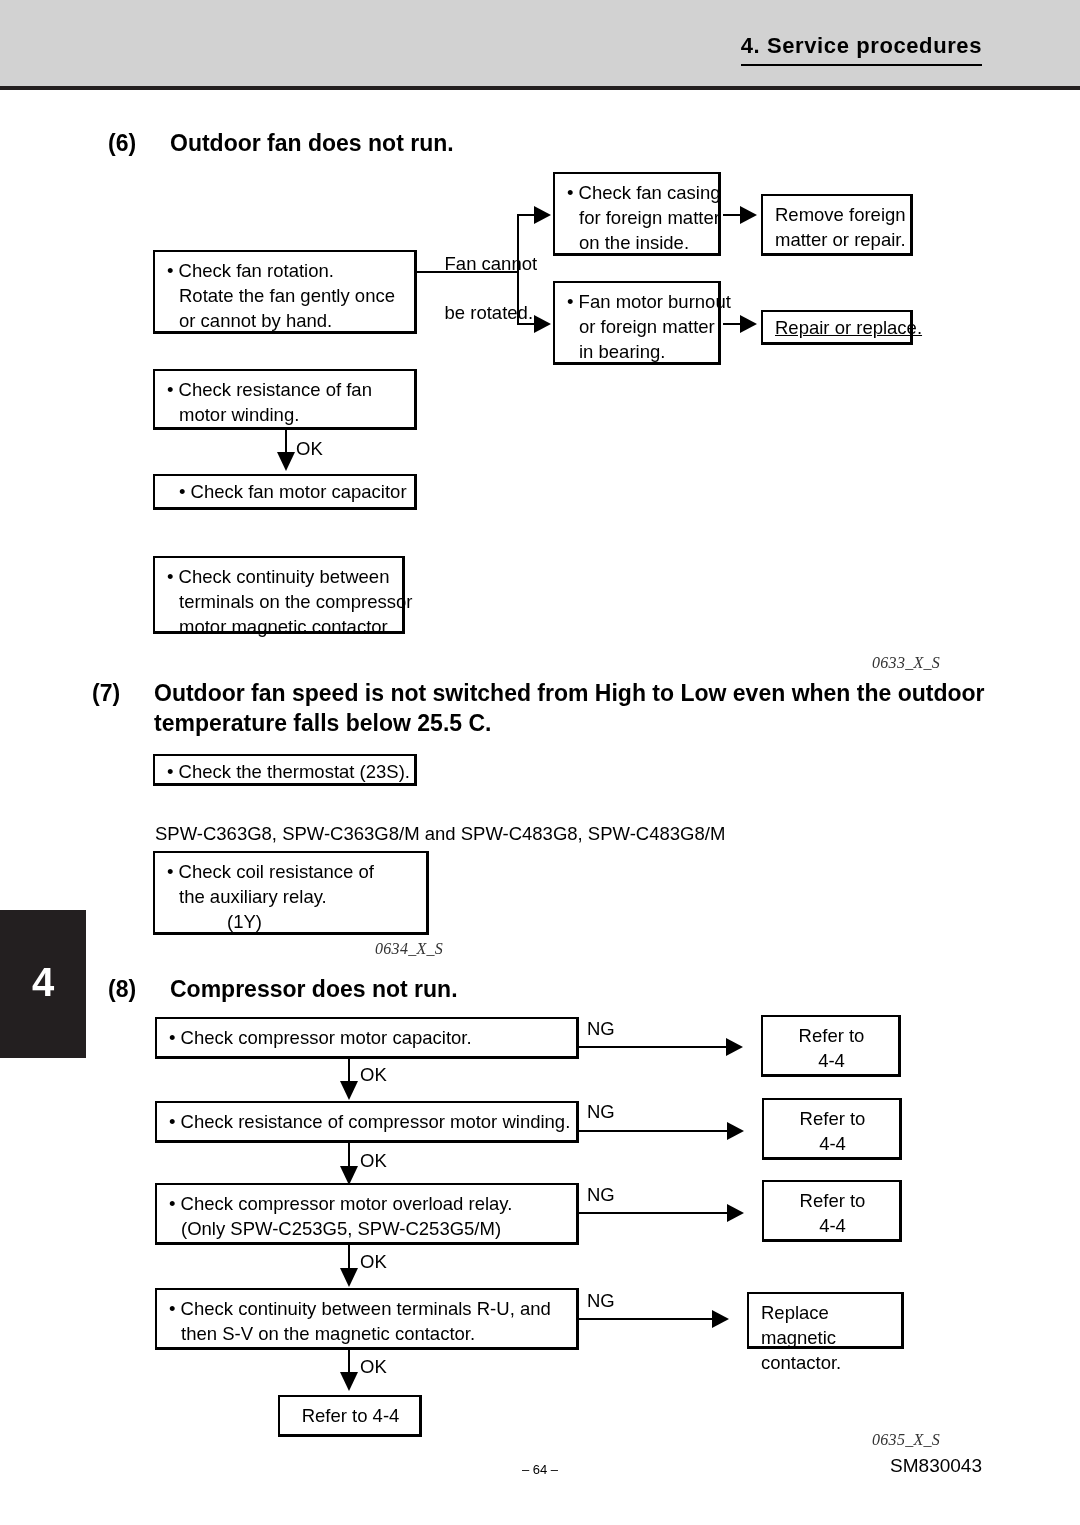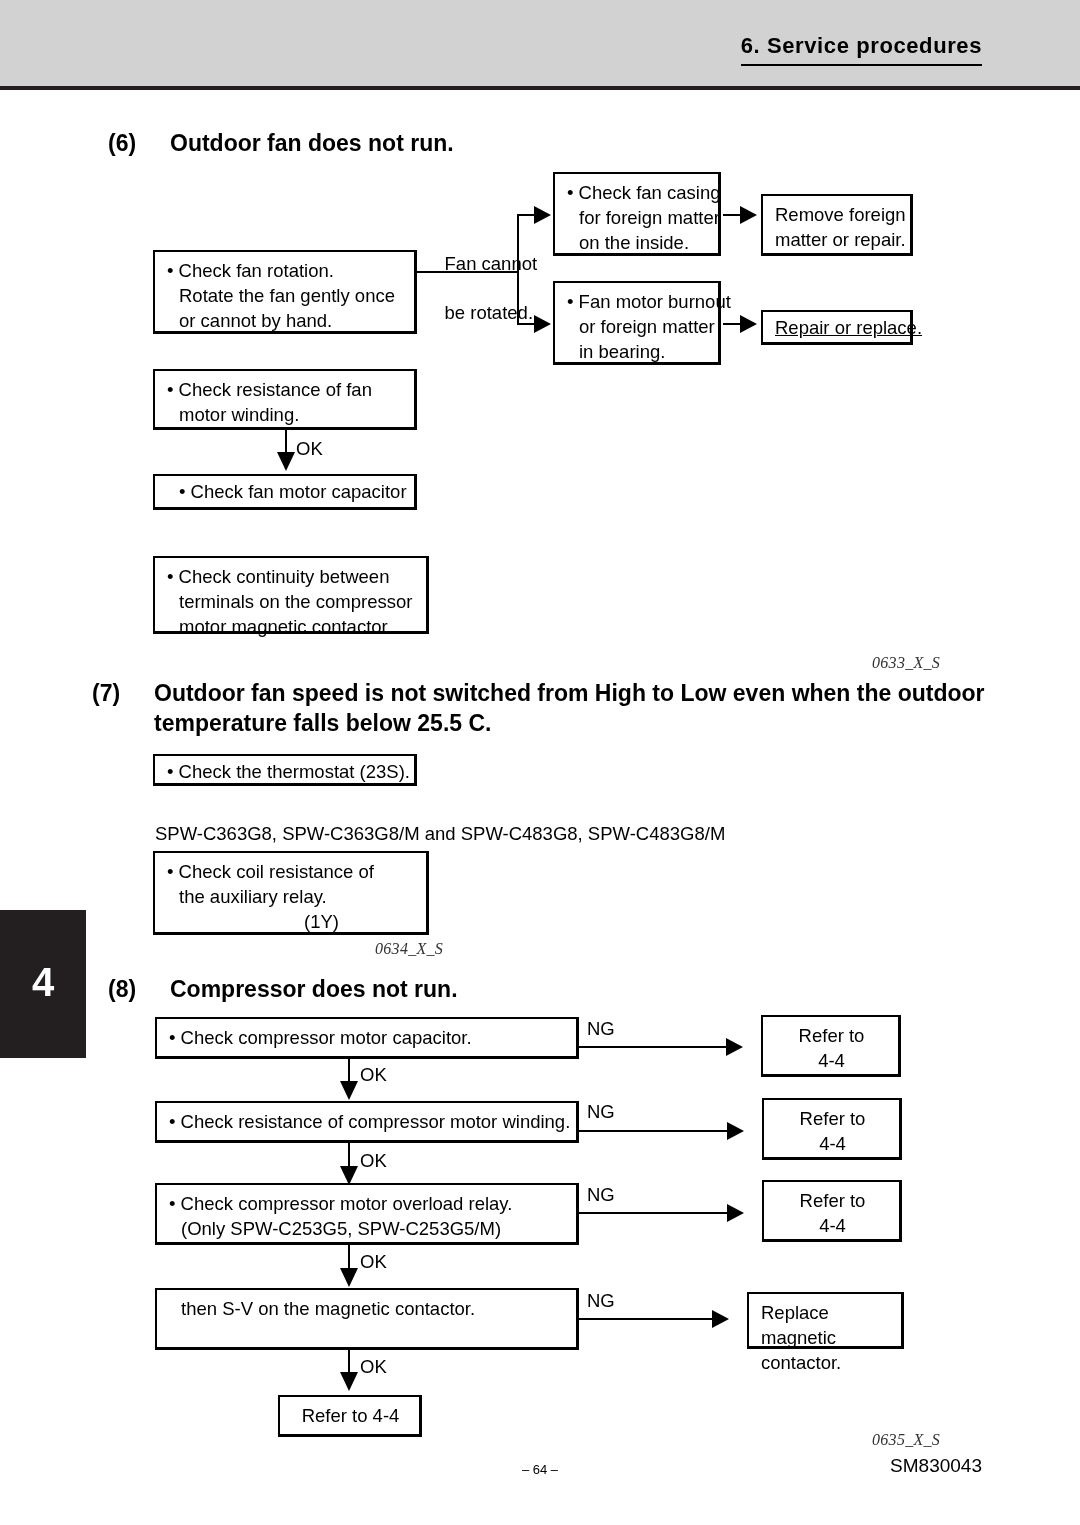--- a/index.html
+++ b/index.html
@@ -107,21 +107,20 @@
     text-align: center;
   }
   .bullet-line {
     white-space: pre;
     text-indent: 0;
   }
   .hang {
     padding-left: 12px;
   }
   .right-ind {
-    text-align: center;
     padding-left: 60px;
   }
 
   
   .label {
     position: absolute;
     font-size: 18.5px;
     line-height: 1.32;
     color: #000;
     white-space: pre;
@@ -179,21 +178,21 @@
     font-size: 19px;
   }
 </style>
 </head>
 <body>
 
 <div id="page">
 
   <div class="header-band"></div>
   <div class="header-rule"></div>
-  <div class="header-title">6.  Service procedures</div>
+  <div class="header-title">4.  Service procedures</div>
 
   <div class="chapter-tab">
     <div class="chapter-tab-num">4</div>
   </div>
 
   <div class="sec-head" style="left:108px; top:128px; width:700px;">
     <span class="num">(6)</span>
     <span class="txt">Outdoor fan does not run.</span>
   </div>
 
@@ -262,21 +261,21 @@
   <div class="vline" style="left:285px; top:430px; height:25px;"></div>
   <div class="arrow-down" style="left:277px; top:452px;"></div>
   <div class="label" style="left:296px; top:437px;">OK</div>
 
   <div class="box" style="left:153px; top:474px; width:264px; height:36px;">
     <div class="inner" style="padding-top:4px;padding-left:24px;">
       <div class="bullet-line">• Check fan motor capacitor</div>
     </div>
   </div>
 
-  <div class="box" style="left:153px; top:556px; width:276px; height:78px;">
+  <div class="box" style="left:153px; top:556px; width:252px; height:78px;">
     <div class="inner">
       <div class="bullet-line">• Check continuity between</div>
       <div class="bullet-line hang">terminals on the compressor</div>
       <div class="bullet-line hang">motor magnetic contactor.</div>
     </div>
   </div>
 
   <div class="fig-id" style="left:872px; top:654px;">0633_X_S</div>
 
   <div class="sec-head" style="left:92px; top:678px; width:900px;">
@@ -361,20 +360,21 @@
       <div>4-4</div>
     </div>
   </div>
 
   <div class="vline" style="left:348px; top:1245px; height:25px;"></div>
   <div class="arrow-down" style="left:340px; top:1268px;"></div>
   <div class="label" style="left:360px; top:1250px;">OK</div>
 
   <div class="box" style="left:155px; top:1288px; width:424px; height:62px;">
     <div class="inner">
+      <div class="bullet-line">• Check continuity between terminals R-U, and</div>
       <div class="bullet-line hang">then S-V on the magnetic contactor.</div>
     </div>
   </div>
   <div class="hline" style="left:579px; top:1318px; width:137px;"></div>
   <div class="arrow-right" style="left:712px; top:1310px;"></div>
   <div class="label" style="left:587px; top:1289px;">NG</div>
   <div class="box" style="left:747px; top:1292px; width:157px; height:57px;">
     <div class="inner">
       <div>Replace magnetic</div>
       <div>contactor.</div>

